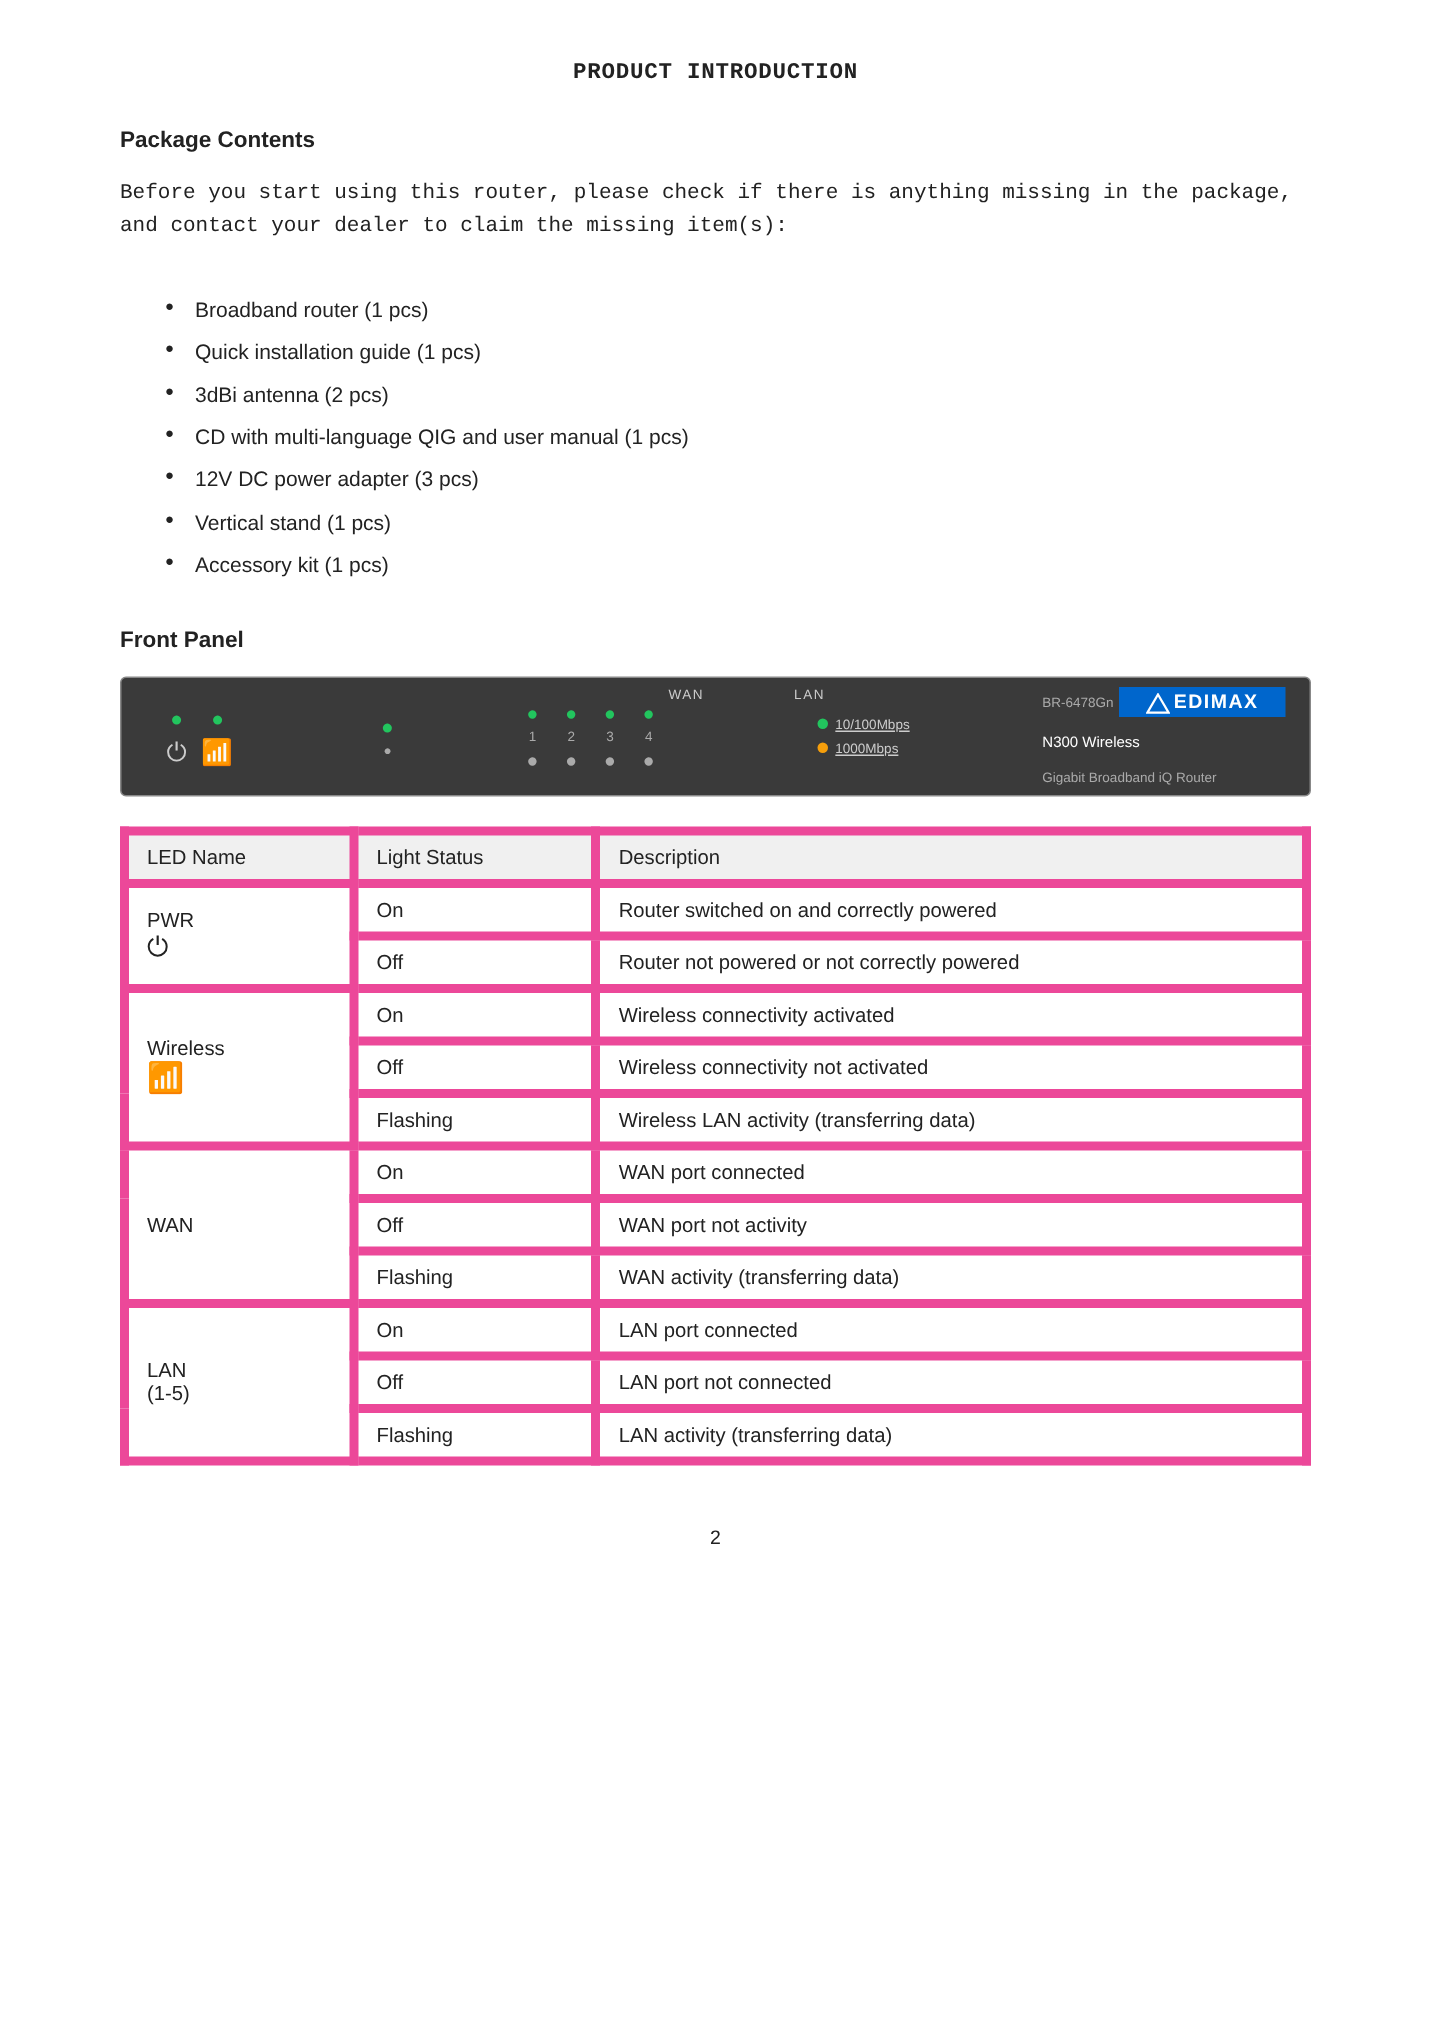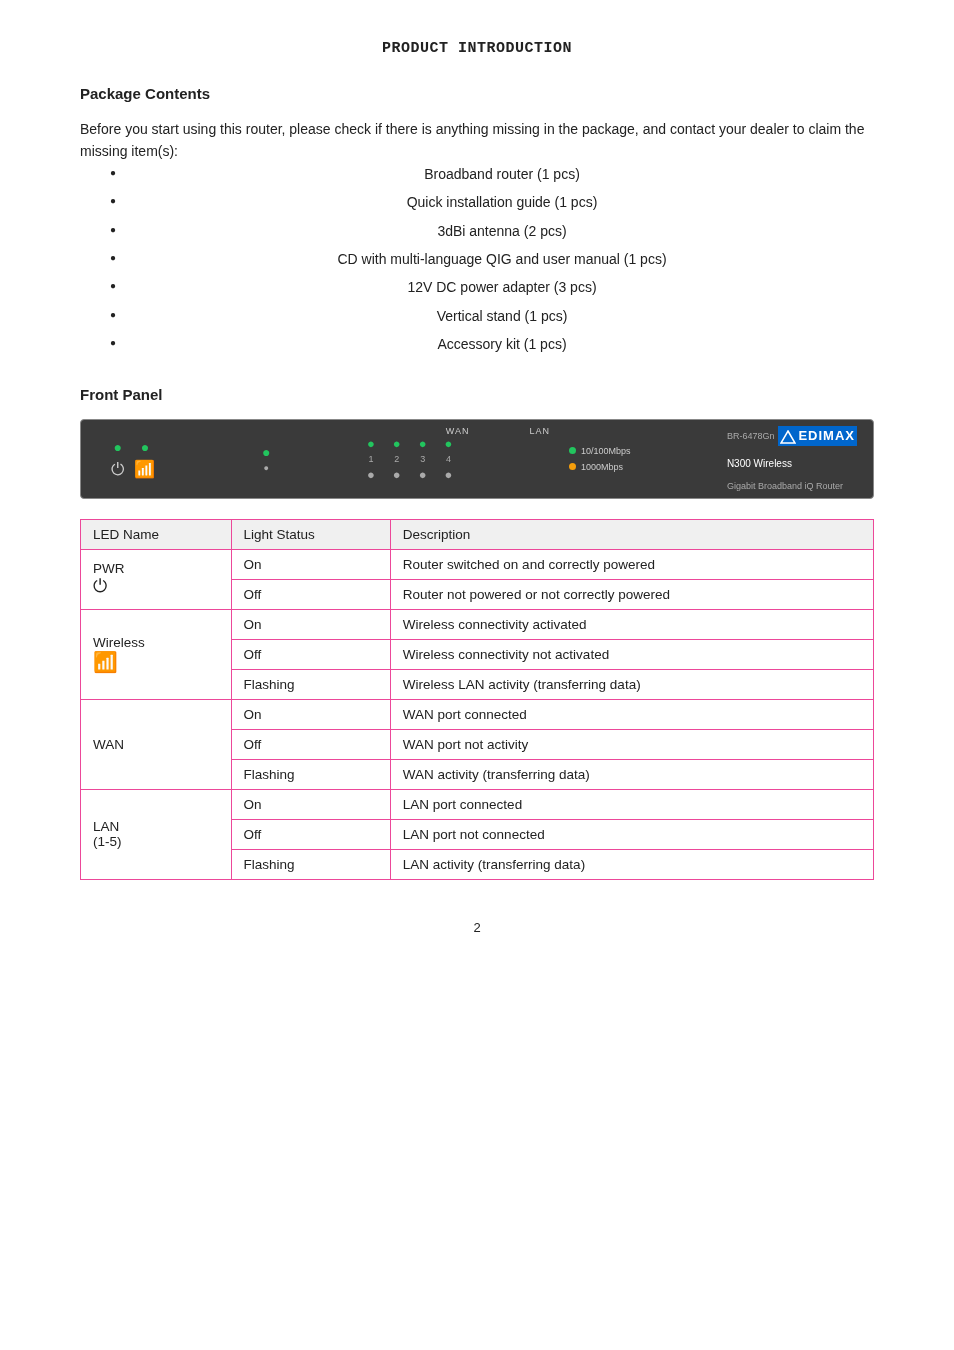--- a/index.html
+++ b/index.html
@@ -19,28 +19,28 @@
       margin-bottom: 28px;
       letter-spacing: 0.5px;
       font-family: Liberation Mono, monospace;
     }
     h2.section-title {
       font-size: 15px;
       font-weight: bold;
       margin-bottom: 16px;
     }
     .intro-text {
-      margin-bottom: 0;
+      margin-bottom: 32px;
       line-height: 1.6;
+      font-family: Liberation Mono, monospace;
     }
     .bullet-list {
       list-style: none;
       margin-left: 30px;
       margin-bottom: 30px;
-      text-align: center;
     }
     .bullet-list li {
       position: relative;
       padding-left: 20px;
       margin-bottom: 6px;
       line-height: 1.6;
     }
     .bullet-list li::before {
       content: '●';
       position: absolute;
@@ -76,20 +76,21 @@
       flex-direction: column;
       gap: 6px;
       margin-left: 20px;
     }
     .speed-item {
       display: flex;
       align-items: center;
       gap: 5px;
       color: #ccc;
       font-size: 9px;
+      text-decoration: underline;
     }
     .speed-dot {
       width: 7px;
       height: 7px;
       border-radius: 50%;
       background: #22c55e;
     }
     .speed-dot.amber { background: #f59e0b; }
     .router-right {
       display: flex;
@@ -105,41 +106,41 @@
     }
     .br-text {
       color: #aaa;
       font-size: 9px;
     }
     .edimax-brand {
       background: #0066cc;
       color: #fff;
       font-size: 13px;
       font-weight: bold;
-      padding: 2px 2px;
+      padding: 2px 18px;
       letter-spacing: 1px;
     }
     .n300-text {
       color: #fff;
       font-size: 10px;
       text-align: right;
     }
     .gigabit-text {
       color: #aaa;
       font-size: 9px;
       text-align: right;
     }
     
     .led-table {
       width: 100%;
       border-collapse: collapse;
       margin-bottom: 30px;
     }
     .led-table th, .led-table td {
-      border: 1px solid #ec4899;
+      border: 6px solid #ec4899;
       padding: 7px 12px;
       text-align: left;
       font-size: 13.5px;
     }
     .led-table th {
       background: #f0f0f0;
       font-weight: normal;
     }
     .led-name-cell {
       text-align: center;

